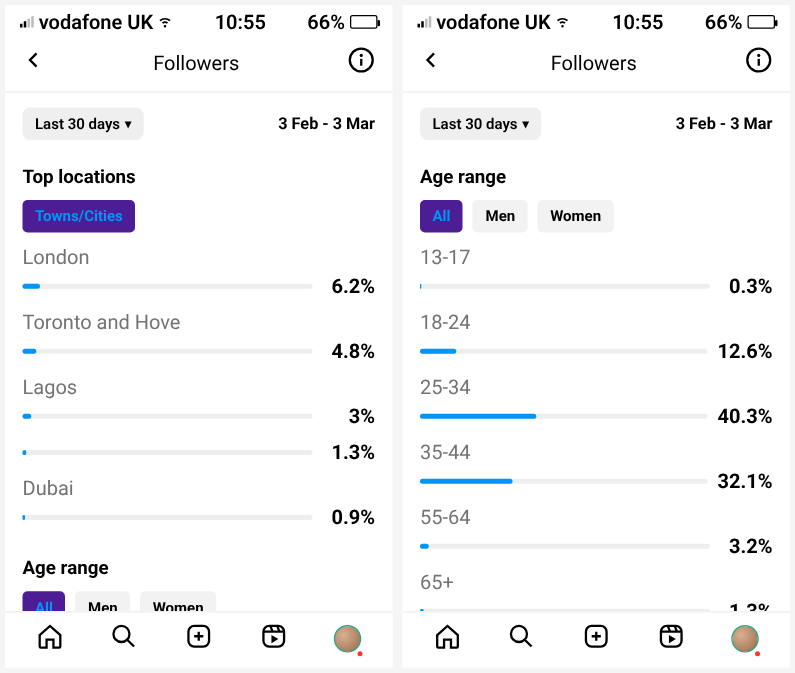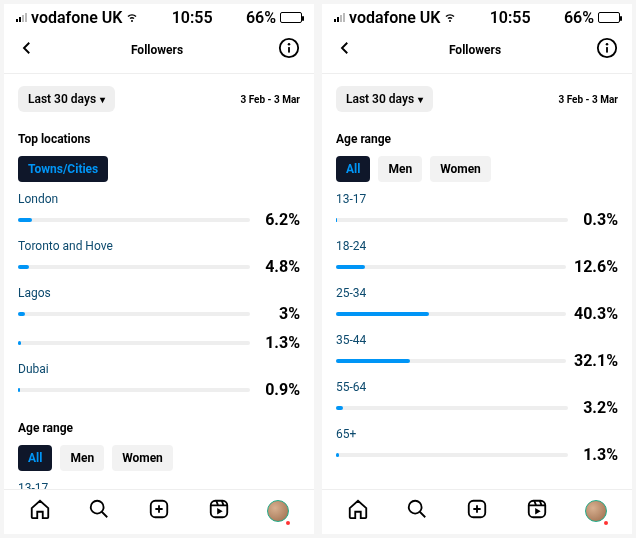--- a/index.html
+++ b/index.html
@@ -38,51 +38,51 @@
     width: 22px; height: 11px; border:1px solid #000; border-radius:2px; position:relative;
   }
   .battery::after { content:""; position:absolute; right:-3px; top:3px; width:2px; height:5px; background:#000; border-radius:1px;}
   .battery .fill { height:100%; background:#000; width:66%; border-radius:1px;}
   .nav-header {
     display:flex; align-items:center; justify-content:space-between;
     padding: 8px 14px 10px;
     border-bottom:1px solid #eee;
   }
   .chevron-back svg { width:18px; height:18px; }
-  .nav-title { font-size:12px; font-weight:700; }
+  .nav-title { font-size:16px; font-weight:400; }
   .info-circle svg { width:22px; height:22px; }
   .controls-row {
     display:flex; align-items:center; justify-content:space-between;
     padding: 12px 14px;
   }
   .chip {
     background:#efefef;
     border-radius:6px;
     padding:6px 10px;
     font-size:12px;
     font-weight:600;
     display:inline-flex; align-items:center; gap:4px;
   }
   .chip .caret { font-size:10px; }
-  .date-range { font-size:10px; font-weight:700; }
+  .date-range { font-size:13px; font-weight:700; }
   .section {
     padding: 8px 14px 4px;
   }
-  .section-title { font-size:12px; font-weight:700; margin-bottom:10px; }
+  .section-title { font-size:15px; font-weight:700; margin-bottom:10px; }
   .tabs { display:flex; gap:8px; margin-bottom:10px; }
   .tab {
     padding:6px 10px;
     font-size:12px;
     font-weight:700;
     border-radius:4px;
     background:#f2f2f2;
   }
-  .tab.active-blue { background:#0f172a; color:#0095f6; }
+  .tab.active-blue { background:#4c1d95; color:#0095f6; }
   .bar-row { margin-bottom:10px; }
-  .bar-label { font-size:12px; color:#0c4a6e; margin-bottom:4px; }
+  .bar-label { font-size:16px; color:#737373; margin-bottom:4px; }
   .bar-line { display:flex; align-items:center; gap:8px; }
   .bar-track {
     flex:1; height:4px; background:#eee; border-radius:2px; position:relative;
   }
   .bar-fill {
     height:100%; background:#0095f6; border-radius:2px;
   }
   .bar-value { font-size:16px; font-weight:700; min-width:42px; text-align:right; }
   .bottom-nav {
     margin-top:auto;

